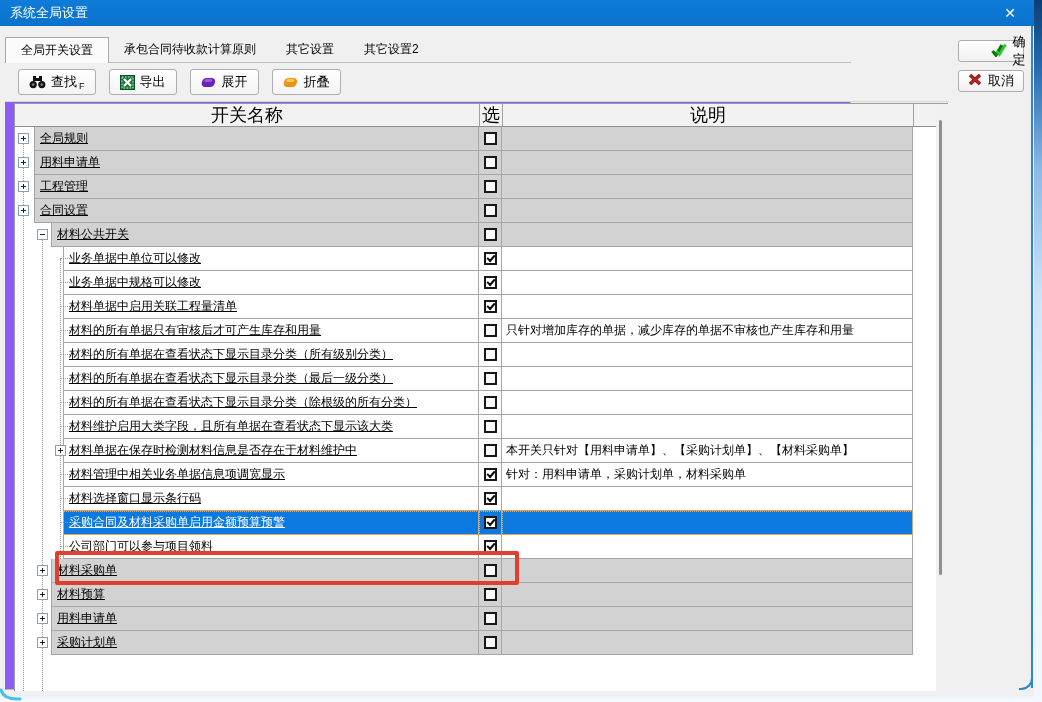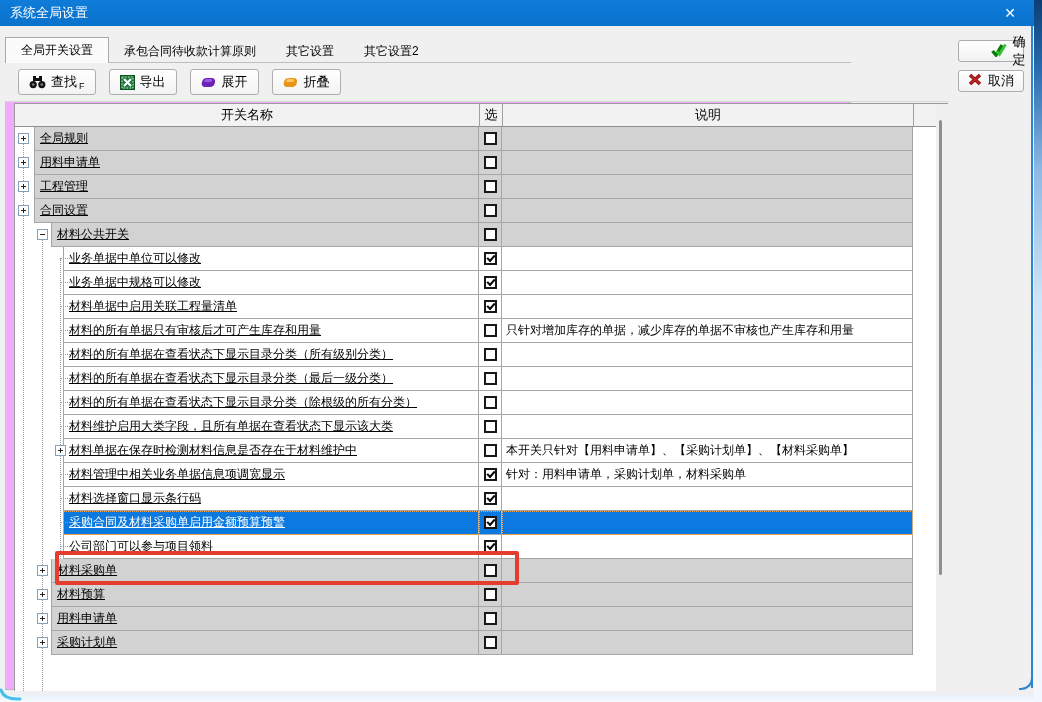--- a/index.html
+++ b/index.html
@@ -15,44 +15,44 @@
             color:#fff;font-size:14px;cursor:pointer;}
   
   .edge-right{position:absolute;left:1034px;top:0;width:8px;height:702px;
               background:linear-gradient(180deg,#0a3f74 0,#2a6cb0 70px,#8db9e4 170px,#cfe4f7 300px,#e8f3fc 450px,#f2f8fd 100%);}
   .edge-blue-line{position:absolute;left:1031px;top:26px;width:2px;height:662px;background:#2e86d2;}
   .edge-corner{position:absolute;left:1019px;top:676px;width:14px;height:14px;border-right:2px solid #2e86d2;
                border-bottom:2px solid #2e86d2;border-bottom-right-radius:12px;}
   .edge-bottom{position:absolute;left:0;top:695px;width:1034px;height:7px;background:linear-gradient(180deg,#e7f0f9,#f7fbff);}
   .swoosh{position:absolute;left:0;top:684px;}
   
-  .tabs{position:absolute;left:5px;top:37px;height:26px;display:flex;align-items:flex-end;z-index:3;}
+  .tabs{position:absolute;left:5px;top:37px;height:26px;display:flex;align-items:flex-start;z-index:3;}
   .tab{height:24px;display:flex;align-items:center;padding:0 15px;color:#000;cursor:pointer;white-space:nowrap;}
   .tab.active{height:26px;background:#fbfbfb;border:1px solid #a9a9a9;border-bottom:none;}
   
-  .panel{position:absolute;left:5px;top:62px;width:846px;height:628px;background:#f0abfc;
+  .panel{position:absolute;left:5px;top:62px;width:846px;height:628px;background:#8b5cf6;
          border-top:1px solid #bfbfbf;border-right:1px solid #b9b9b9;border-bottom:1px solid #b9b9b9;}
   .toolbar{position:absolute;left:0;top:0;width:944px;height:39px;background:#f0f0f0;display:flex;align-items:center;
            gap:13px;padding-left:13px;border-bottom:1px solid #d6d6d6;}
   .tbtn{height:26px;background:linear-gradient(180deg,#ffffff,#f3f3f3);border:1px solid #aeaeae;border-radius:3px;
         display:flex;align-items:center;gap:5px;padding:0 10px;font-size:13px;cursor:pointer;}
   .tbtn .hk{font-size:9px;margin-left:-3px;align-self:flex-end;padding-bottom:3px;}
   .tbtn svg{display:block;}
   
   .actbtn{position:absolute;width:66px;height:22px;background:linear-gradient(180deg,#ffffff,#f1f1f1);
           border:1px solid #adadad;border-radius:3px;display:flex;align-items:center;justify-content:center;gap:6px;
           font-size:13px;cursor:pointer;}
   #okBtn{left:958px;top:40px;padding-left:34px;}
   #cancelBtn{left:958px;top:70px;}
   
   .grid{position:absolute;left:9px;top:40px;width:934px;height:588px;background:#fff;overflow:hidden;
         border-left:1px solid #9a9a9a;border-top:1px solid #9a9a9a;}
   .ghead{display:flex;height:23px;background:#f2f2f2;}
   .ghead .hc{display:flex;align-items:center;justify-content:center;border-right:1px solid #a0a0a0;
-             border-bottom:1px solid #8f8f8f;font-size:13px;}
+             border-bottom:1px solid #8f8f8f;font-size:18px;}
   .hc.c1{width:465px;} .hc.c2{width:23px;} .hc.c3{width:411px;}
   .hc.cf{flex:1;border-right:none;border-bottom:1px solid #8f8f8f;}
   .rows{position:relative;}
   .row{display:flex;height:24px;position:relative;}
   .gutter{position:relative;flex:0 0 auto;}
   .cell{border-bottom:1px solid #a6a6a6;border-right:1px solid #a6a6a6;display:flex;align-items:center;background:#fff;}
   .cell.name{flex:1;border-left:1px solid #a6a6a6;padding-left:5px;overflow:hidden;white-space:nowrap;text-decoration:underline;}
   .cell.sel{width:23px;justify-content:center;}
   .cell.desc{width:411px;padding-left:4px;overflow:hidden;white-space:nowrap;}
   .filler{width:35px;background:#fff;}

